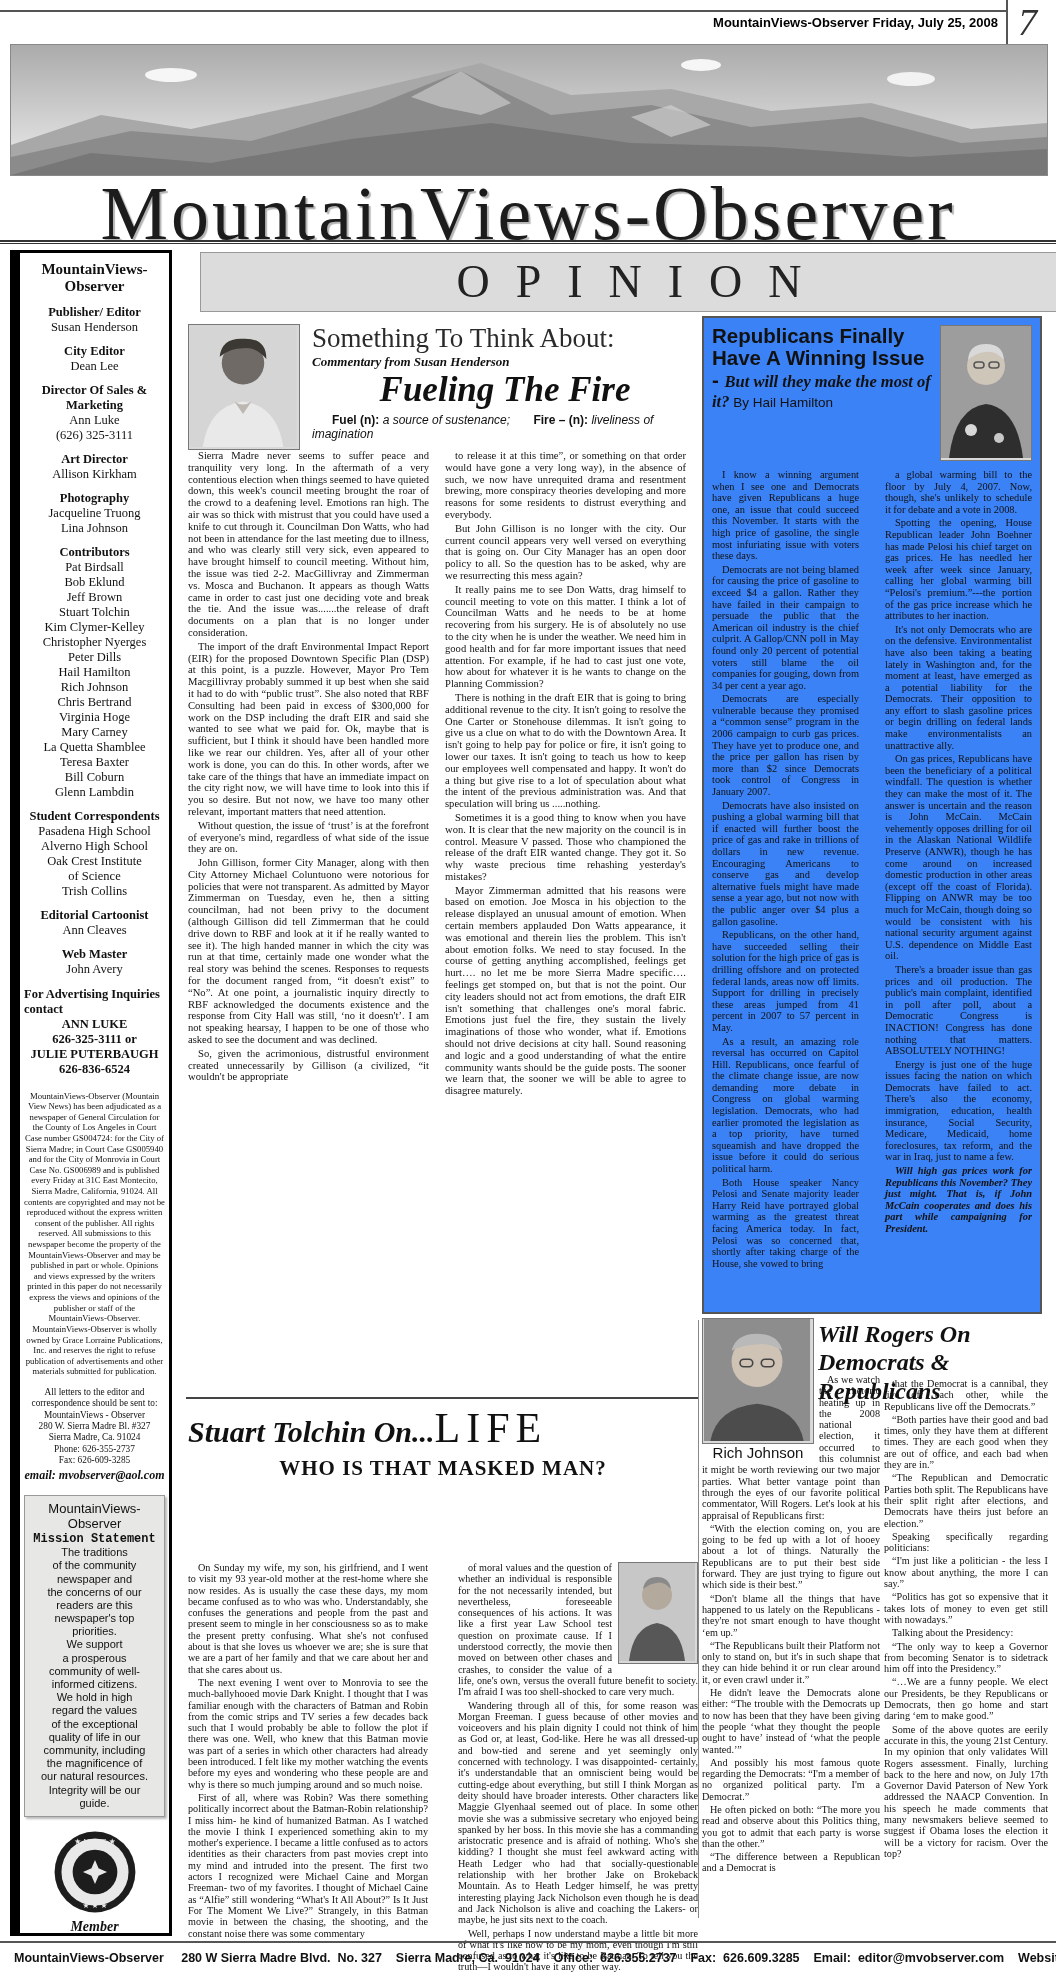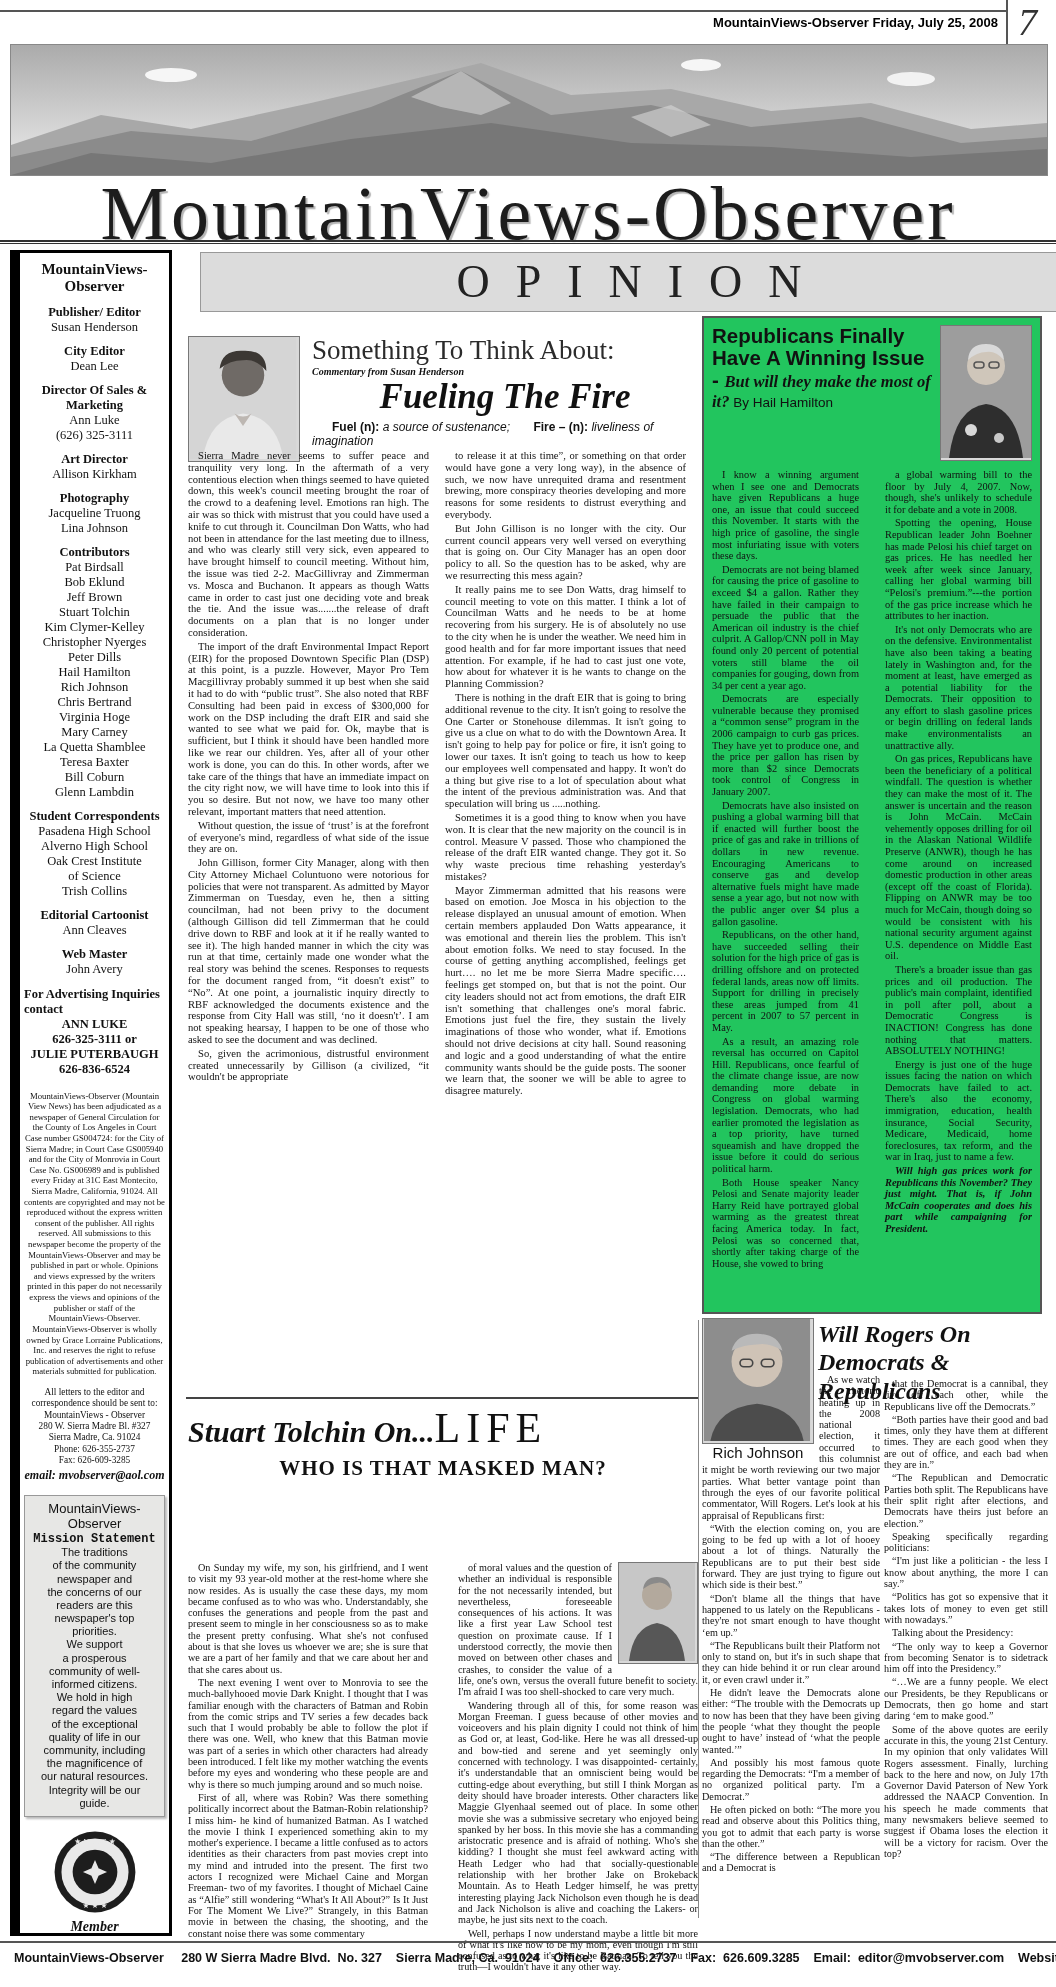--- a/index.html
+++ b/index.html
@@ -35,36 +35,36 @@
   .mission-title{font-size:13px;line-height:1.15;}
   .mission-head{font-weight:bold;font-size:12px;font-family:Liberation Mono, monospace;}
   .mission-body{font-size:11px;line-height:1.2;white-space:pre-line;}
   .seal{margin-top:12px;}
   .member{font-weight:bold;font-style:italic;font-size:14px;}
   
   .opinion-banner{position:absolute;left:200px;top:252px;width:856px;height:58px;background:#dcdcdc;
                   border:1px solid #999;text-align:center;font-size:46px;line-height:58px;
                   letter-spacing:26px;text-indent:26px;color:#222;}
   
-  .fueling-head{position:absolute;left:188px;top:336px;width:510px;height:128px;}
+  .fueling-head{position:absolute;left:188px;top:324px;width:510px;height:128px;}
   .photo-frame{border:1px solid #777;background:#d9d9d9;}
   .fueling-photo{float:left;width:110px;height:124px;margin-right:12px;}
   .kicker{font-size:27px;color:#2b2b2b;line-height:1.05;}
-  .byline-ital{font-weight:bold;font-style:italic;font-size:10px;margin-top:2px;}
+  .byline-ital{font-weight:bold;font-style:italic;font-size:13px;margin-top:2px;}
   .fueling-title{font-size:35px;font-weight:bold;font-style:italic;text-align:center;line-height:1.05;margin-top:2px;}
   .def-line{font-family:"Liberation Sans",sans-serif;font-size:12px;margin-top:4px;}
   .def-line b{font-weight:bold;padding-left:20px;}
   .def-line i{font-style:italic;}
   .body-cols{display:flex;}
   .body-cols p{margin:0 0 2px;text-indent:10px;text-align:justify;}
   .fueling-body{position:absolute;left:188px;top:450px;width:498px;height:944px;overflow:hidden;gap:16px;}
   .fueling-body .col{width:241px;font-size:10.6px;line-height:11.8px;}
   
   .rep-box{position:absolute;left:702px;top:316px;width:340px;height:998px;box-sizing:border-box;
-           border:2px solid #555;background:#22c55e;padding:7px 8px;overflow:hidden;}
+           border:2px solid #555;background:#3b82f6;padding:7px 8px;overflow:hidden;}
   .rep-head{display:flex;}
   .rep-head-text{width:228px;}
   .rep-title{font-family:"Liberation Sans",sans-serif;font-weight:bold;font-size:20.5px;line-height:1.05;}
   .rep-sub{font-weight:bold;font-style:italic;font-size:16.5px;}
   .rep-byline{font-family:"Liberation Sans",sans-serif;font-size:13.5px;}
   .rep-photo{width:92px;height:134px;margin-left:4px;}
   .rep-body{margin-top:8px;gap:26px;height:830px;overflow:hidden;}
   .rep-body .col{width:158px;font-size:10.4px;line-height:11.6px;}
   .closing{font-weight:bold;font-style:italic;}
   

